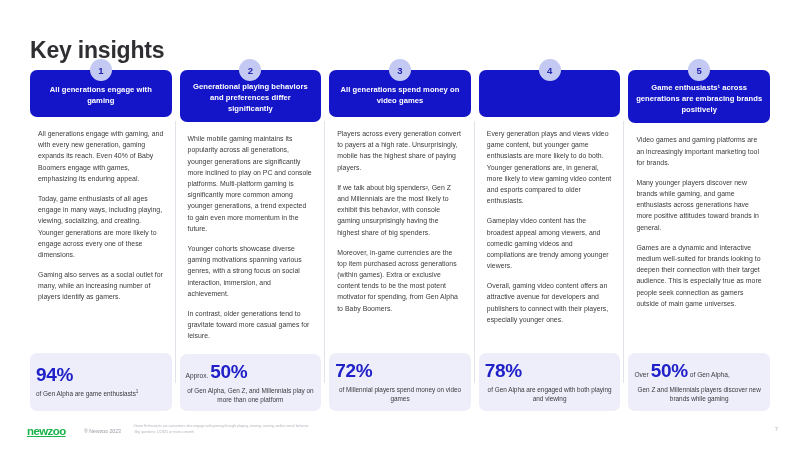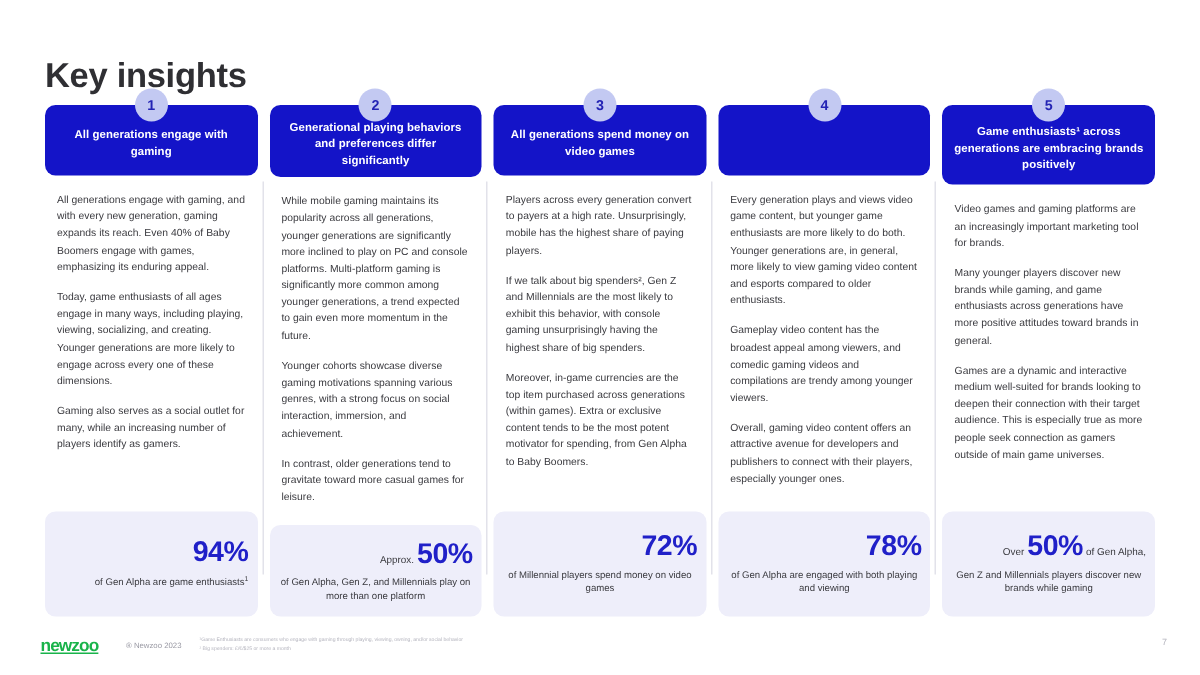--- a/index.html
+++ b/index.html
@@ -109,27 +109,27 @@
     line-height: 1.62;
     color: #3a3a3f;
     margin: 0 0 9px 0;
     letter-spacing: 0.02px;
   }
 
   
   .stat {
     background: #eeeefa;
     border-radius: 7px;
-    height: 70px;
+    height: 58px;
     margin-top: 4px;
     padding: 6px 6px;
     box-sizing: border-box;
     display: flex;
     flex-direction: column;
-    align-items: flex-end;
+    align-items: flex-start;
     justify-content: center;
     text-align: center;
   }
   .stat-line {
     line-height: 1.1;
     margin-bottom: 3px;
   }
   .stat-big {
     color: #2020c8;
     font-size: 19px;

